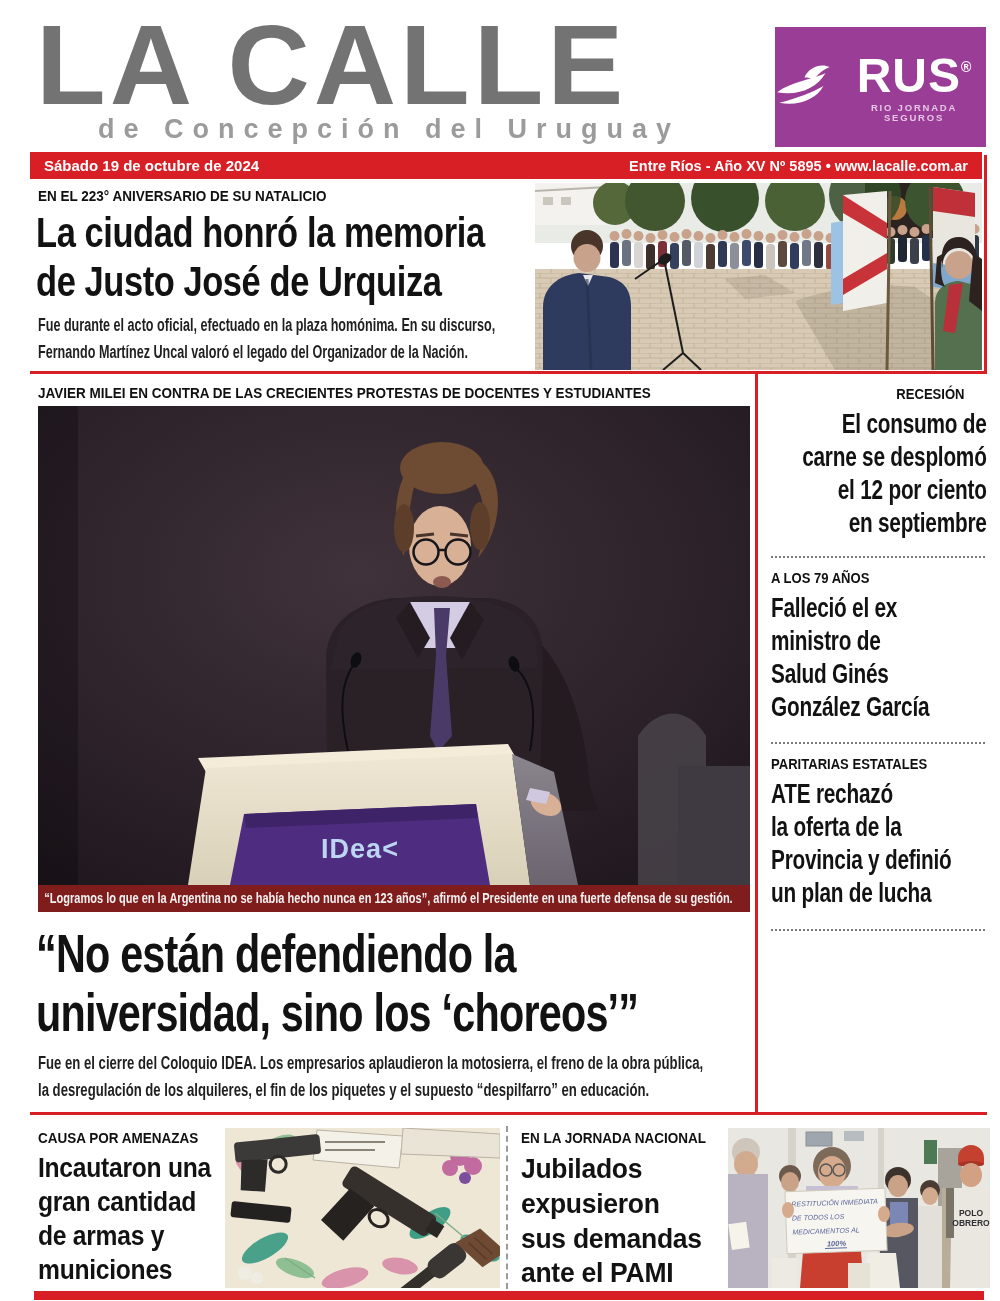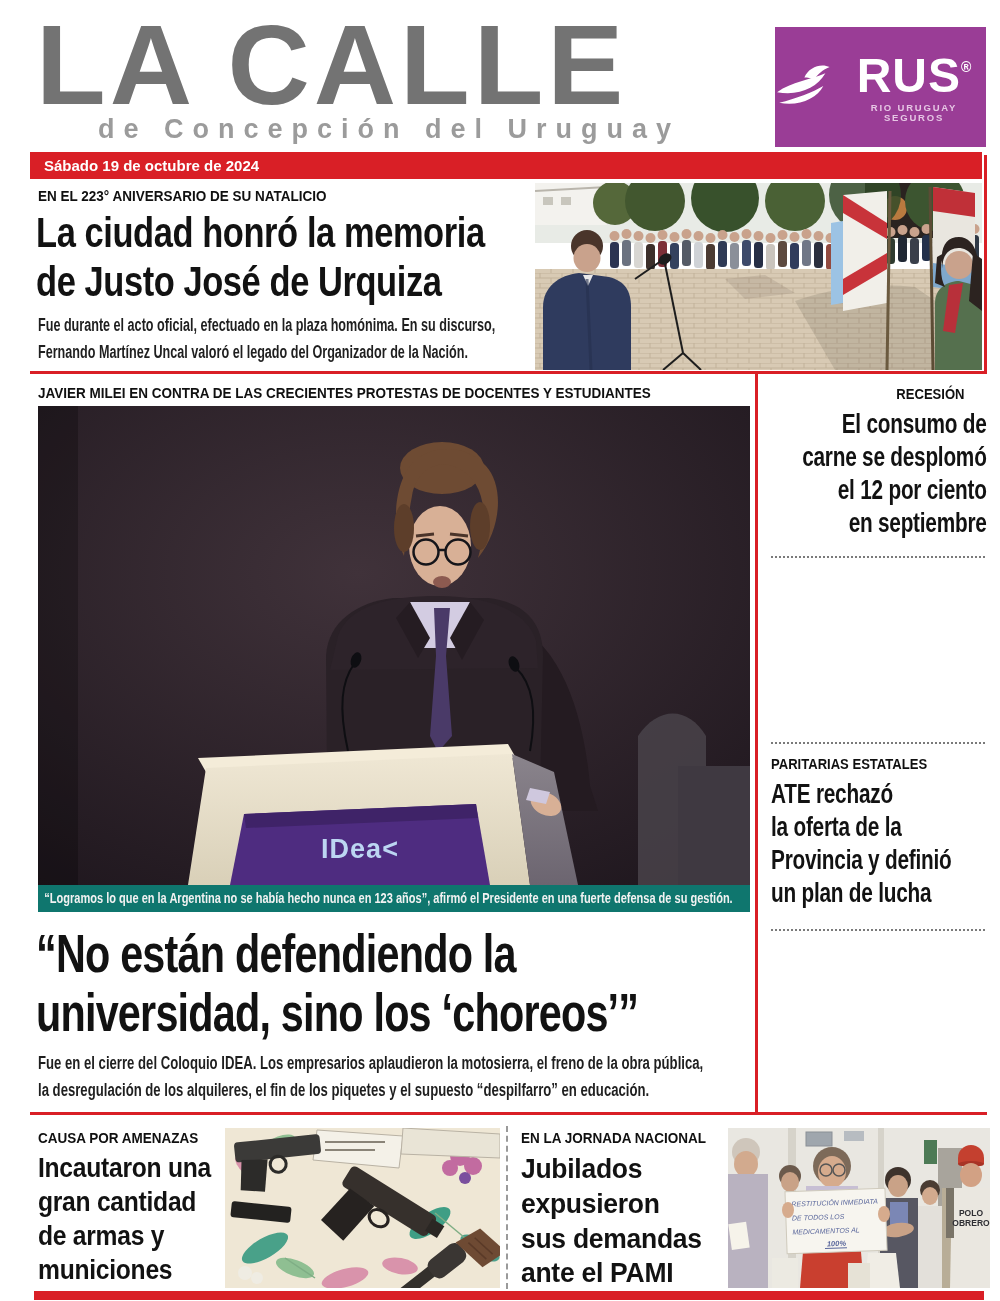--- a/index.html
+++ b/index.html
@@ -15,21 +15,21 @@
                   font-size:114px;line-height:1;letter-spacing:4px;white-space:nowrap;}
   .masthead-subtitle{font-weight:700;font-size:27px;color:#9b9b9b;letter-spacing:9px;white-space:nowrap;
                      text-align:right;}
   .rus-box{background:#9a3d96;display:flex;align-items:center;justify-content:center;gap:4px;}
   .rus-text{color:#fff;text-align:center;line-height:1;}
   .rus-name{font-size:48px;font-weight:700;letter-spacing:1px;}
   .rus-reg{font-size:14px;vertical-align:20px;font-weight:700;}
   .rus-tagline{font-size:9.5px;letter-spacing:1.8px;color:#e6c6e4;font-weight:700;margin-top:3px;}
   .datebar{color:#fff;display:flex;justify-content:space-between;align-items:center;
            padding:0 14px;box-sizing:border-box;font-weight:700;}
-  .caption-bar{background:#0f766e;color:#f2f2f2;overflow:hidden;}
+  .caption-bar{background:#7f1d1d;color:#f2f2f2;overflow:hidden;}
   .caption-text{display:inline-block;font-size:14px;font-weight:700;line-height:27px;
                 width:895px;transform:scaleX(.787);transform-origin:0 0;padding-left:8px;white-space:nowrap;}
   .dotted-sep{border-top:2px dotted #7a7a7a;height:0;}
   .dash-vert{border-left:2px dashed #9a9a9a;width:0;}
   .sb-item .kicker{font-size:14.5px;}
   .sb-headline{font-size:27px;line-height:1.22;width:280px;transform:scaleX(.77);letter-spacing:-.3px;}
 </style>
 </head>
 <body>
 
@@ -39,26 +39,27 @@
   <div class="abs masthead-subtitle" style="left:40px;top:114px;width:640px;">de Concepción del Uruguay</div>
 
   <div class="abs rus-box" style="left:775px;top:27px;width:211px;height:120px;">
     <svg width="66" height="56" viewBox="0 0 60 50">
       <path d="M28,16 C32,6 44,2 52,6 C45,9 40,13 37,19 C34,16 31,16 28,16 Z" fill="#fff"></path>
       <path d="M2,30 C16,20 34,18 48,12 C40,26 22,34 2,30 Z" fill="#fff"></path>
       <path d="M4,40 C20,36 36,30 46,24 C40,36 22,44 4,40 Z" fill="#fff"></path>
     </svg>
     <div class="rus-text">
       <span class="rus-name">RUS</span><sup class="rus-reg">®</sup>
-      <div class="rus-tagline">RIO URUGUAY SEGUROS</div>
+      <div class="rus-tagline">RIO JORNADA SEGUROS</div>
     </div>
   </div>
 
   <div class="abs datebar redbar" style="left:30px;top:152px;width:952px;height:27px;gap:12px;">
     <span style="font-size:15px;">Sábado 19 de octubre de 2024</span>
+    <span style="font-size:14.5px;">Entre Ríos - Año XV Nº 5895 • www.lacalle.com.ar</span>
   </div>
 
   <div class="abs kicker" style="left:38px;top:187px;">EN EL 223° ANIVERSARIO DE SU NATALICIO</div>
   <div class="abs headline" style="left:36px;top:208px;font-size:42px;line-height:1.17;width:620px;transform:scaleX(.82);letter-spacing:-.5px;">La ciudad honró la memoria
 de Justo José de Urquiza</div>
   <div class="abs deck" style="left:38px;top:312px;font-size:18px;line-height:1.5;width:700px;transform:scaleX(.70);">Fue durante el acto oficial, efectuado en la plaza homónima. En su discurso,
 Fernando Martínez Uncal valoró el legado del Organizador de la Nación.</div>
 
   <svg class="abs" style="left:535px;top:183px;" width="447" height="187" viewBox="0 0 447 187">
     <defs>
@@ -227,20 +228,27 @@
 
   <div class="abs sb-item" style="left:771px;top:386px;width:215px;text-align:right;">
     <div class="kicker">RECESIÓN</div>
     <div class="headline sb-headline" style="margin-top:6px;">El consumo de
 carne se desplomó
 el 12 por ciento
 en septiembre</div>
   </div>
   <div class="abs dotted-sep" style="left:771px;top:556px;width:214px;"></div>
 
+  <div class="abs sb-item" style="left:771px;top:570px;width:215px;">
+    <div class="kicker">A LOS 79 AÑOS</div>
+    <div class="headline sb-headline" style="margin-top:6px;">Falleció el ex
+ministro de
+Salud Ginés
+González García</div>
+  </div>
   <div class="abs dotted-sep" style="left:771px;top:742px;width:214px;"></div>
 
   <div class="abs sb-item" style="left:771px;top:756px;width:215px;">
     <div class="kicker">PARITARIAS ESTATALES</div>
     <div class="headline sb-headline" style="margin-top:6px;">ATE rechazó
 la oferta de la
 Provincia y definió
 un plan de lucha</div>
   </div>
   <div class="abs dotted-sep" style="left:771px;top:929px;width:214px;"></div>

